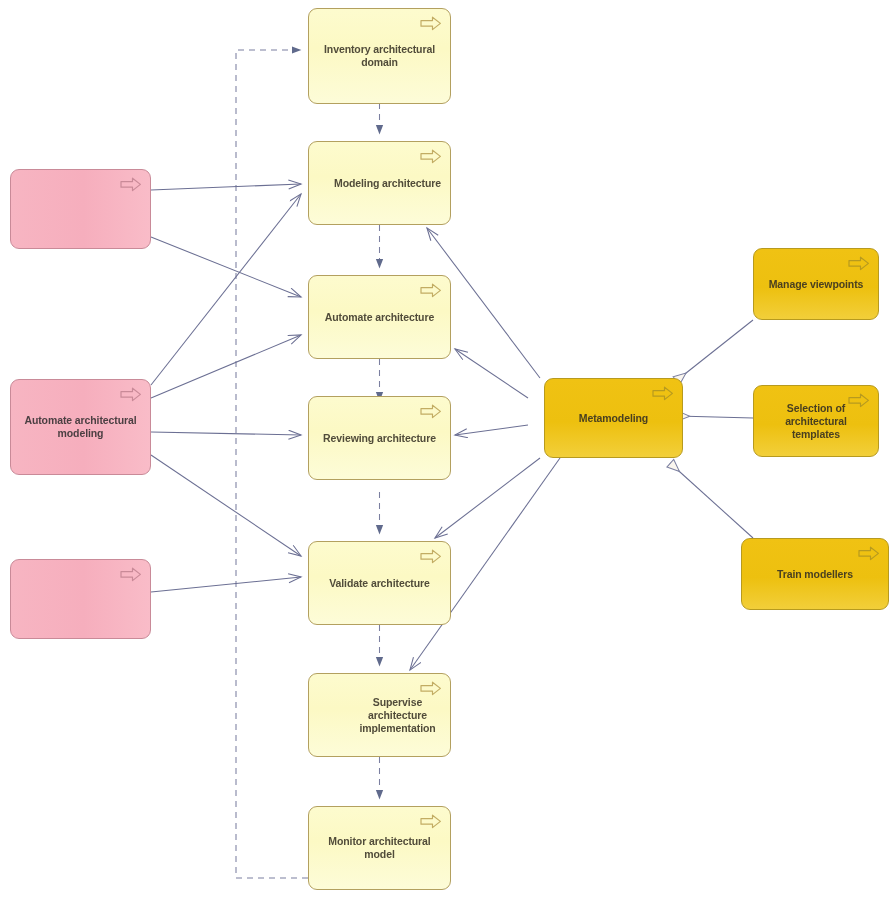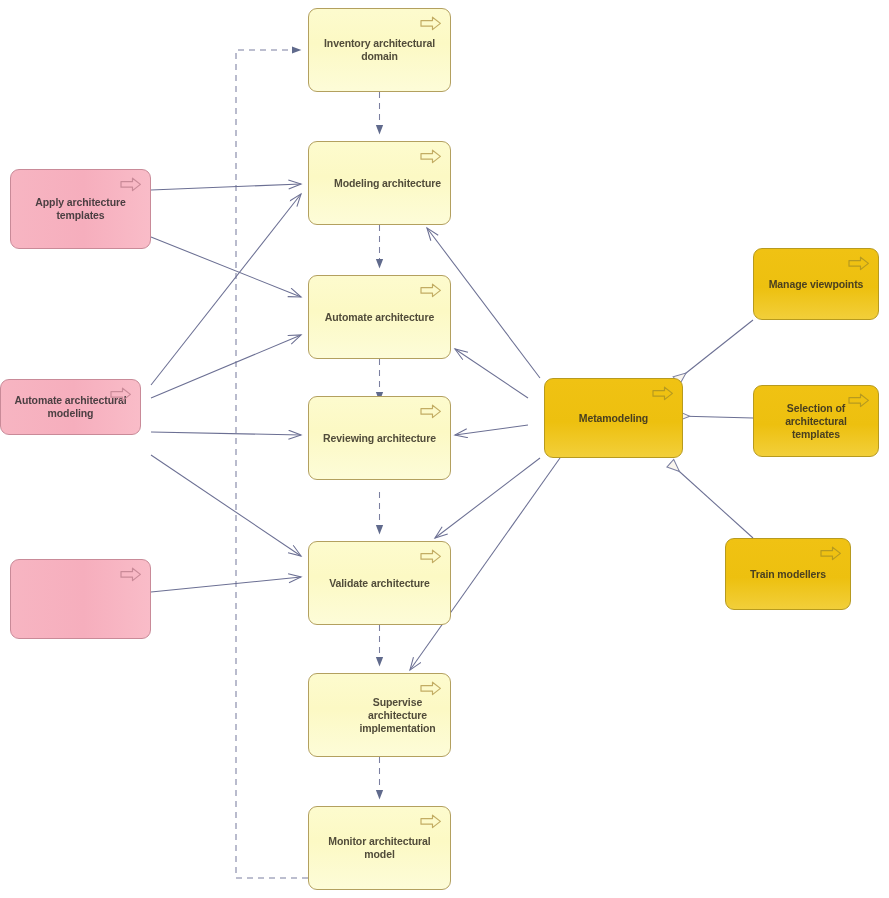--- a/index.html
+++ b/index.html
@@ -107,21 +107,21 @@
         <path d="M 528 425 L 455 435" fill="none" stroke="#6b6f93" stroke-width="1.05" marker-end="url(#mk-open-v)"></path>
         <path d="M 540 458 L 435 538" fill="none" stroke="#6b6f93" stroke-width="1.05" marker-end="url(#mk-open-v)"></path>
         <path d="M 560 458 L 410 670" fill="none" stroke="#6b6f93" stroke-width="1.05" marker-end="url(#mk-open-v)"></path>
         <path d="M 753 320 L 676 381" fill="none" stroke="#6b6f93" stroke-width="1.05" marker-end="url(#mk-hollow-tri)"></path>
         <path d="M 753 418 L 677 416" fill="none" stroke="#6b6f93" stroke-width="1.05" marker-end="url(#mk-hollow-tri)"></path>
         <path d="M 753 538 L 670 463" fill="none" stroke="#6b6f93" stroke-width="1.05" marker-end="url(#mk-hollow-tri)"></path>
       </g>
   </svg>
 
   <div id="node-layer">
-      <div class="node process" style="left: 308px; top: 8px; width: 143px; height: 84px;">
+      <div class="node process" style="left: 308px; top: 8px; width: 143px; height: 96px;">
         <span class="label">Inventory architectural domain</span>
         <span class="proc-icon">
           <svg width="22" height="15" viewBox="0 0 22 15">
             <path d="M1 4.6 L12.5 4.6 L12.5 1.2 L20.4 7.4 L12.5 13.6 L12.5 10.2 L1 10.2 Z" fill="none" stroke="#c2ac63" stroke-width="1.2" stroke-linejoin="round"></path>
           </svg>
         </span>
       </div>
       <div class="node process" style="left: 308px; top: 141px; width: 143px; height: 84px; justify-content: flex-end;">
         <span class="label">Modeling architecture</span>
         <span class="proc-icon">
@@ -164,28 +164,27 @@
       </div>
       <div class="node process" style="left: 308px; top: 806px; width: 143px; height: 84px;">
         <span class="label">Monitor architectural model</span>
         <span class="proc-icon">
           <svg width="22" height="15" viewBox="0 0 22 15">
             <path d="M1 4.6 L12.5 4.6 L12.5 1.2 L20.4 7.4 L12.5 13.6 L12.5 10.2 L1 10.2 Z" fill="none" stroke="#c2ac63" stroke-width="1.2" stroke-linejoin="round"></path>
           </svg>
         </span>
       </div>
       <div class="node pink" style="left: 10px; top: 169px; width: 141px; height: 80px;">
-        <span class="label">Apply architecture templates</span>
         <span class="proc-icon">
           <svg width="22" height="15" viewBox="0 0 22 15">
             <path d="M1 4.6 L12.5 4.6 L12.5 1.2 L20.4 7.4 L12.5 13.6 L12.5 10.2 L1 10.2 Z" fill="none" stroke="#c98a98" stroke-width="1.2" stroke-linejoin="round"></path>
           </svg>
         </span>
       </div>
-      <div class="node pink" style="left: 0; top: 379px; width: 141px; height: 56px;">
+      <div class="node pink" style="left: 10px; top: 379px; width: 141px; height: 96px;">
         <span class="label">Automate architectural modeling</span>
         <span class="proc-icon">
           <svg width="22" height="15" viewBox="0 0 22 15">
             <path d="M1 4.6 L12.5 4.6 L12.5 1.2 L20.4 7.4 L12.5 13.6 L12.5 10.2 L1 10.2 Z" fill="none" stroke="#c98a98" stroke-width="1.2" stroke-linejoin="round"></path>
           </svg>
         </span>
       </div>
       <div class="node pink" style="left: 10px; top: 559px; width: 141px; height: 80px;">
         <span class="proc-icon">
           <svg width="22" height="15" viewBox="0 0 22 15">
@@ -210,21 +209,21 @@
         </span>
       </div>
       <div class="node gold" style="left: 753px; top: 385px; width: 126px; height: 72px;">
         <span class="label">Selection of architectural templates</span>
         <span class="proc-icon">
           <svg width="22" height="15" viewBox="0 0 22 15">
             <path d="M1 4.6 L12.5 4.6 L12.5 1.2 L20.4 7.4 L12.5 13.6 L12.5 10.2 L1 10.2 Z" fill="none" stroke="#b79a1f" stroke-width="1.2" stroke-linejoin="round"></path>
           </svg>
         </span>
       </div>
-      <div class="node gold" style="left: 725px; top: 538px; width: 126px; height: 72px;">
+      <div class="node gold" style="left: 741px; top: 538px; width: 148px; height: 72px;">
         <span class="label">Train modellers</span>
         <span class="proc-icon">
           <svg width="22" height="15" viewBox="0 0 22 15">
             <path d="M1 4.6 L12.5 4.6 L12.5 1.2 L20.4 7.4 L12.5 13.6 L12.5 10.2 L1 10.2 Z" fill="none" stroke="#b79a1f" stroke-width="1.2" stroke-linejoin="round"></path>
           </svg>
         </span>
       </div>
     </div>
 
 </div>

